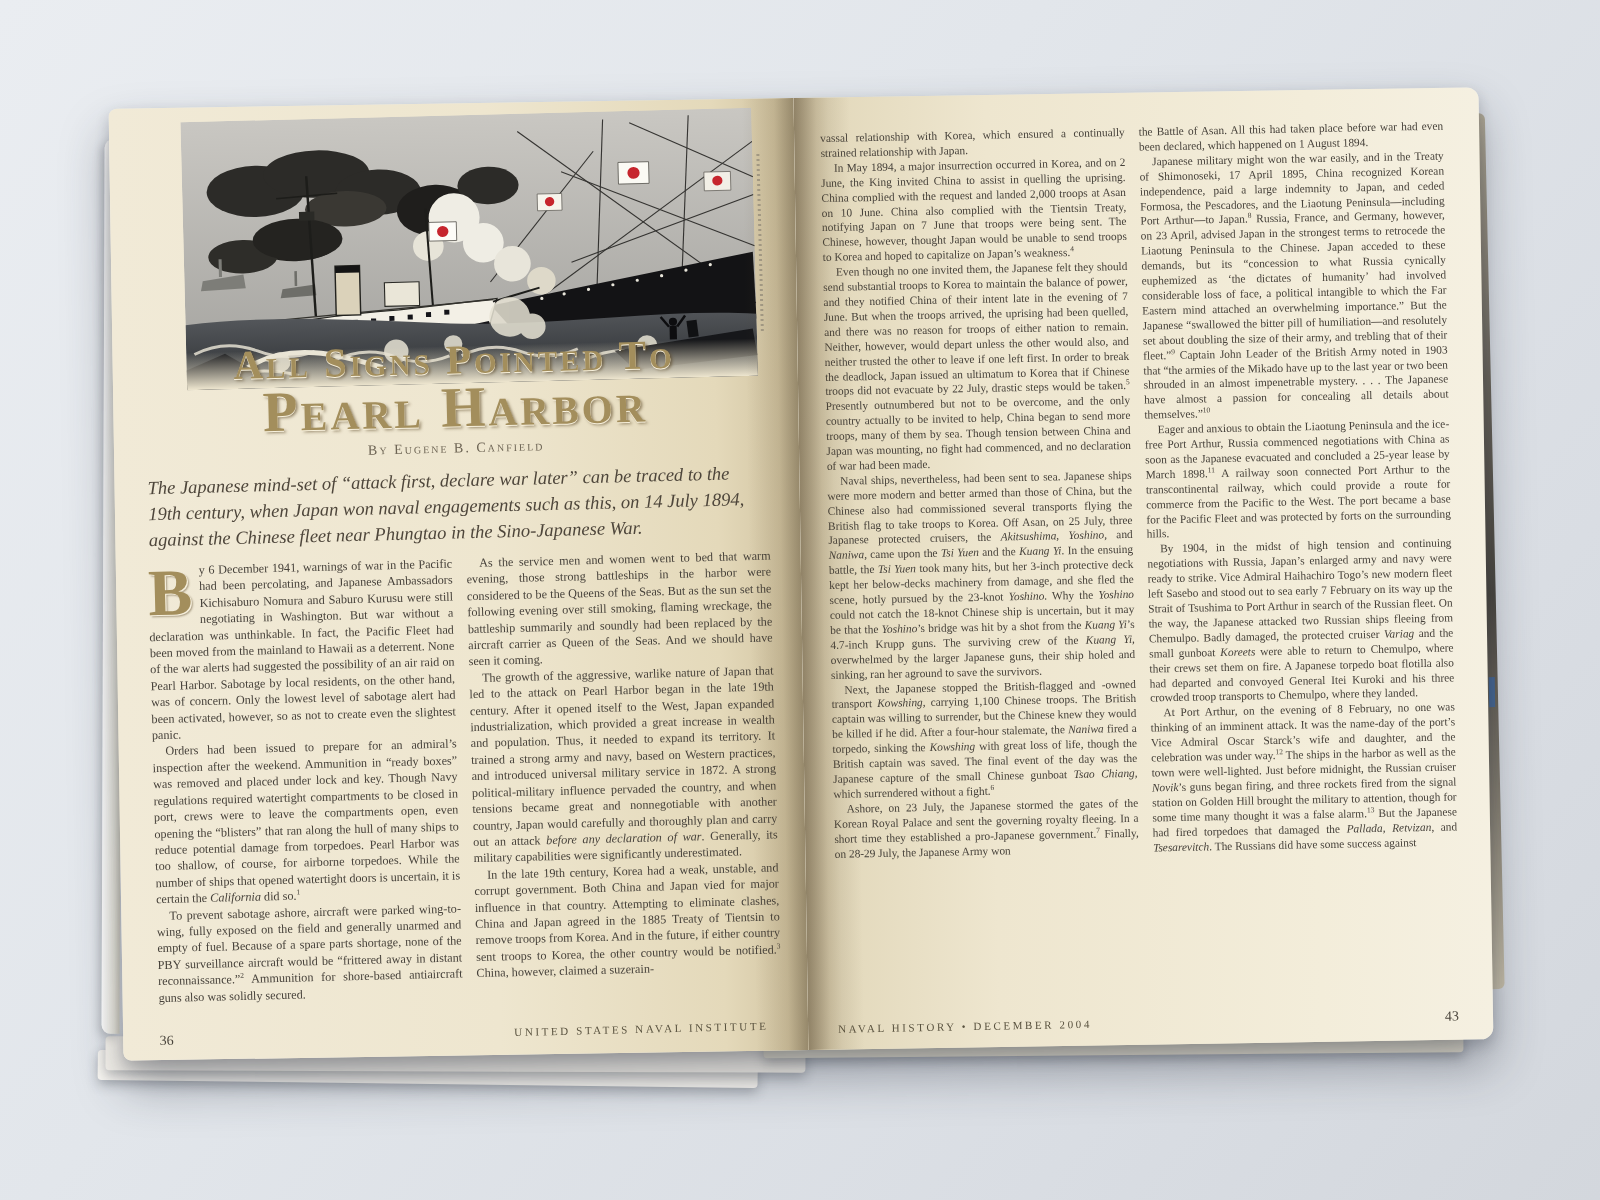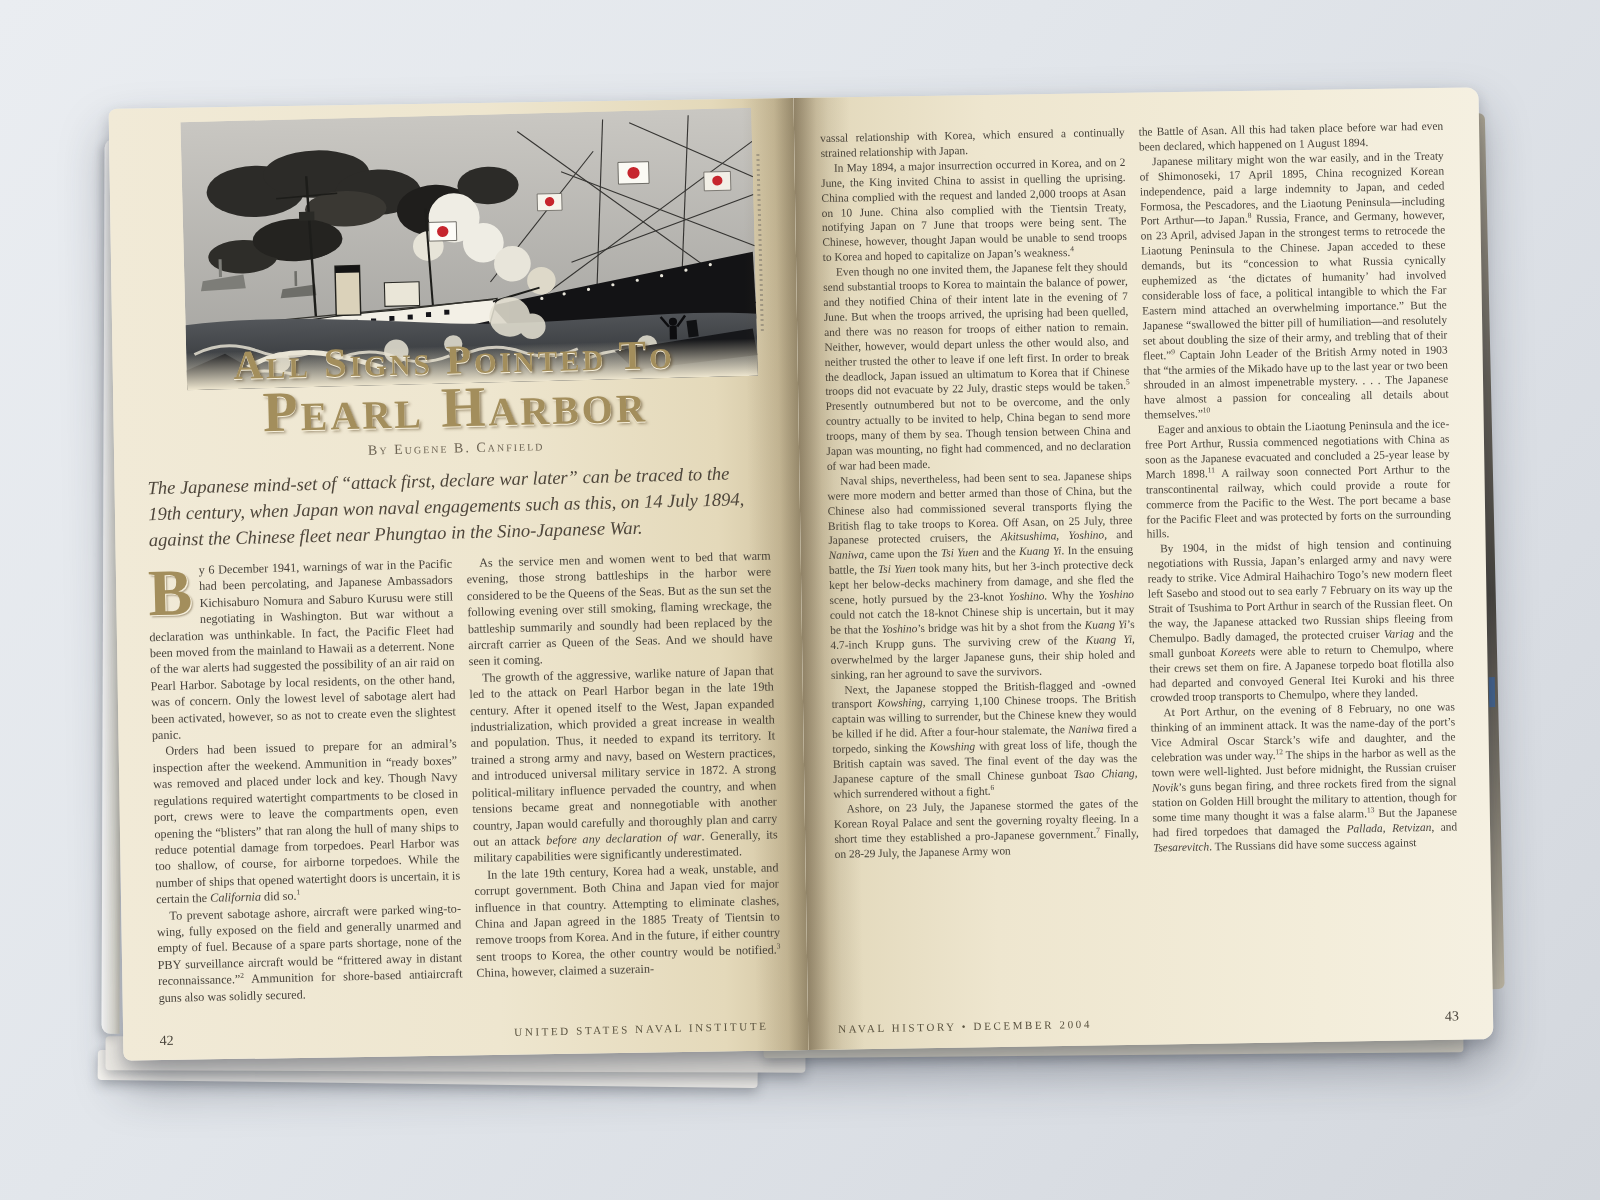--- a/index.html
+++ b/index.html
@@ -269,21 +269,21 @@
               <p>To prevent sabotage ashore, aircraft were parked wing-to-wing, fully exposed on the field and generally unarmed and empty of fuel. Because of a spare parts shortage, none of the PBY surveillance aircraft would be “frittered away in distant reconnaissance.”<sup>2</sup> Ammunition for shore-based antiaircraft guns also was solidly secured.</p>
             </div>
             <div class="bcol">
               <p>As the service men and women went to bed that warm evening, those strong battleships in the harbor were considered to be the Queens of the Seas. But as the sun set the following evening over still smoking, flaming wreckage, the battleship summarily and soundly had been replaced by the aircraft carrier as Queen of the Seas. And we should have seen it coming.</p>
               <p>The growth of the aggressive, warlike nature of Japan that led to the attack on Pearl Harbor began in the late 19th century. After it opened itself to the West, Japan expanded industrialization, which provided a great increase in wealth and population. Thus, it needed to expand its territory. It trained a strong army and navy, based on Western practices, and introduced universal military service in 1872. A strong political-military influence pervaded the country, and when tensions became great and nonnegotiable with another country, Japan would carefully and thoroughly plan and carry out an attack <i>before any declaration of war</i>. Generally, its military capabilities were significantly underestimated.</p>
               <p>In the late 19th century, Korea had a weak, unstable, and corrupt government. Both China and Japan vied for major influence in that country. Attempting to eliminate clashes, China and Japan agreed in the 1885 Treaty of Tientsin to remove troops from Korea. And in the future, if either country sent troops to Korea, the other country would be notified.<sup>3</sup> China, however, claimed a suzerain-</p>
             </div>
           </div>
 
           <div class="foot foot-l">
-            <span class="pageno">42</span>
+            <span class="pageno">36</span>
             <span class="imprint">UNITED STATES NAVAL INSTITUTE</span>
           </div>
         </div>
         <div class="gutter-shadow-l"></div>
       </div>
 
       <div class="page page-r">
         <div class="content-r">
           <div class="cols">
             <div class="bcol">

